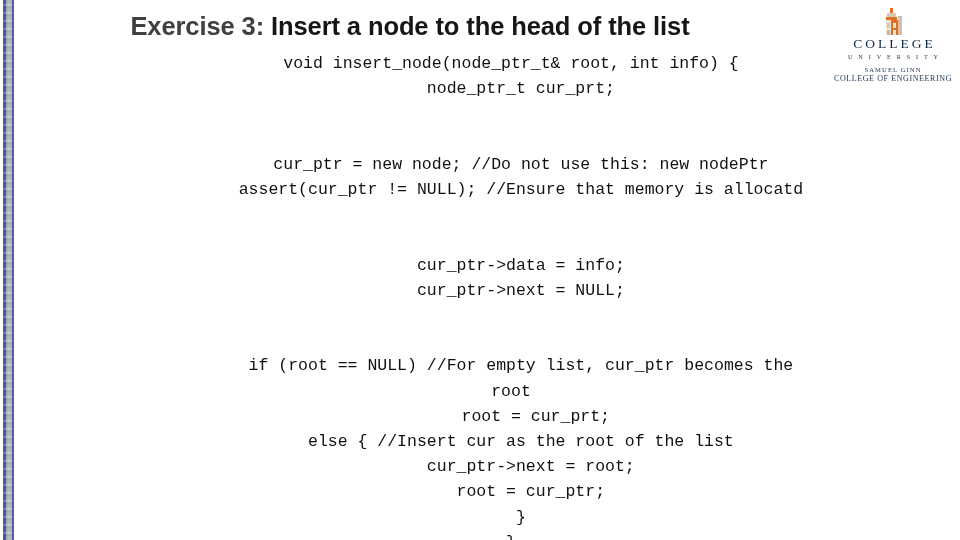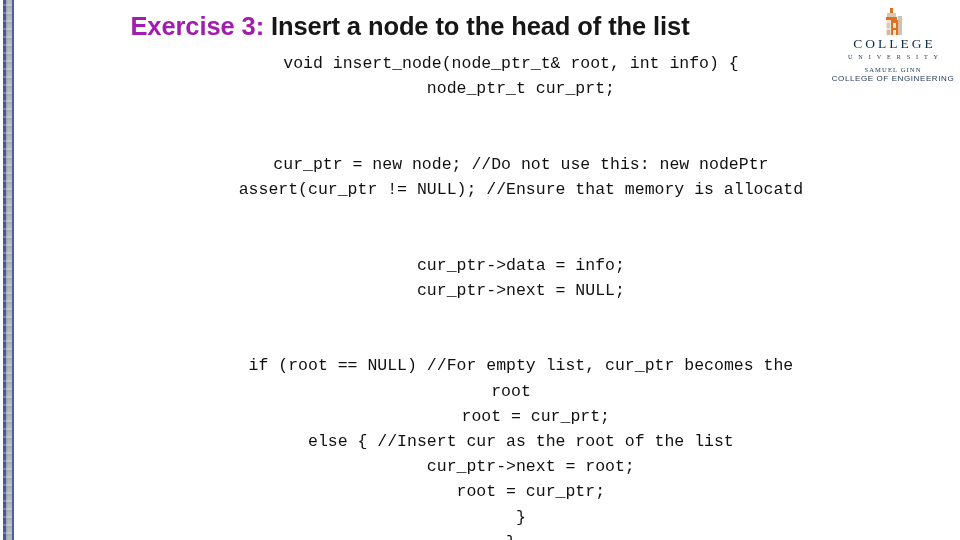--- a/index.html
+++ b/index.html
@@ -64,21 +64,21 @@
     width: 700px;
     text-align: center;
     font-size: 25.5px;
     line-height: 30px;
     font-weight: 600;
     color: #161616;
     letter-spacing: -0.1px;
     white-space: nowrap;
   }
   #slide-title .accent {
-    color: #a21caf;
+    color: #404040;
   }
 
   
   #auburn-logo {
     position: absolute;
     left: 830px;
     top: 6px;
     width: 126px;
     height: 78px;
     text-align: center;
@@ -106,21 +106,21 @@
   }
   #auburn-logo .sub-college-1 {
     font-family: "Liberation Serif", serif;
     font-size: 6.6px;
     letter-spacing: 1.1px;
     color: #1d3553;
     line-height: 9px;
     margin-top: 3px;
   }
   #auburn-logo .sub-college-2 {
-    font-family: Liberation Sans, sans-serif;
+    font-family: Liberation Serif, serif;
     font-size: 8px;
     letter-spacing: 0.6px;
     color: #1d3553;
     line-height: 10px;
   }
 
   
   #code-block {
     position: absolute;
     left: 96px;

